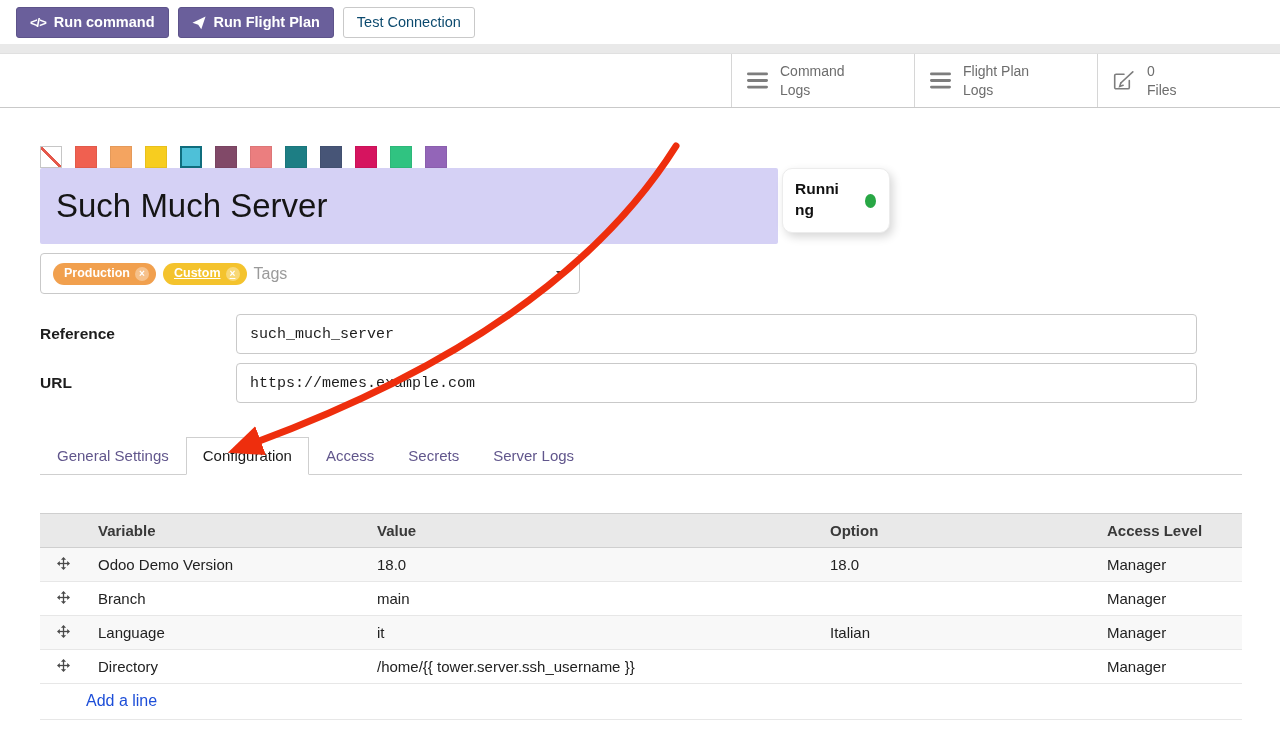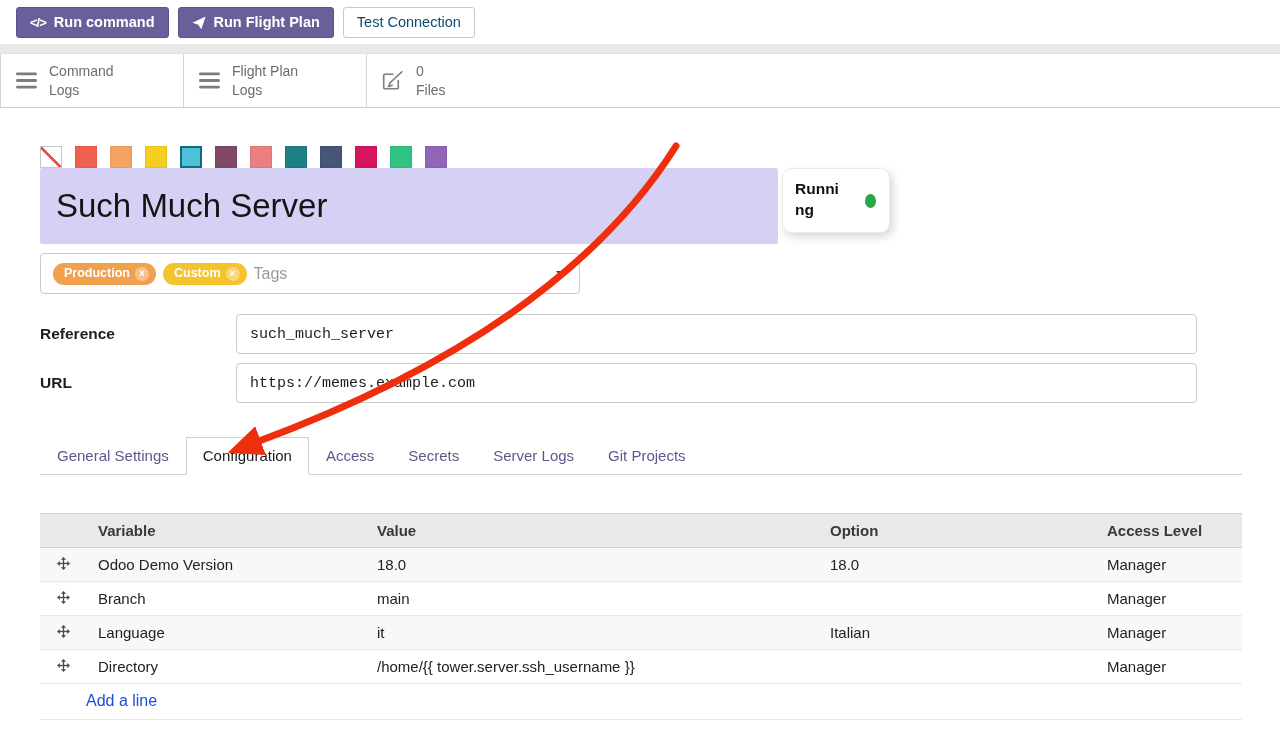--- a/index.html
+++ b/index.html
@@ -15,21 +15,21 @@
     height:31px; padding:0 13px; border-radius:3px; font-size:14.5px;
     display:inline-flex; align-items:center; gap:8px; cursor:pointer;
     font-family:inherit; border:1px solid transparent; line-height:1;
   }
   .btn-primary { background:#6a5f9b; border-color:#5d538a; color:#fff; font-weight:bold; }
   .btn-default { background:#fff; border-color:#c9c9c9; color:#0c4a6e; font-weight:normal; }
   .btn .glyph { font-weight:bold; font-size:13px; letter-spacing:-1px; }
   
   .gray-band { height:10px; background:#e9e9e9; border-bottom:1px solid #e0e0e0; }
   
-  .header-row { height:54px; background:#fff; border-bottom:1px solid #c9c9c9; display:flex; }
+  .header-row { height:54px; background:#fff; border-bottom:1px solid #c9c9c9; display:flex; justify-content:flex-end; }
   .stat-btn {
     width:183px; border-left:1px solid #d6d6d6; display:flex; align-items:center;
     gap:12px; padding:0 15px; cursor:pointer; color:#6d6d6d; font-size:14px; background:#fff;
   }
   .stat-text { display:flex; flex-direction:column; line-height:1.3; }
   
   .sheet { padding:0 38px 0 40px; background:#fff; }
   .palette { display:flex; gap:13px; margin-top:38px; }
   .swatch { width:22px; height:22px; cursor:pointer; border:1px solid rgba(0,0,0,0.06); }
   .swatch-none { border:1px solid #c6c6c6;
@@ -183,21 +183,21 @@
         <div class="running-text">Running</div>
         <span class="running-dot" style="background: rgb(40, 167, 69);"></span>
       </div>
     </div>
 
     <div class="tags-box">
       <span class="tag-pill" style="background: rgb(241, 160, 78);">
         <span>Production</span>
         <span class="tag-x">×</span>
       </span>
-      <span class="tag-pill" style="background: rgb(244, 195, 45);">
+      <span class="tag-pill" style="background: rgb(244, 195, 45); text-decoration: underline;">
         <span>Custom</span>
         <span class="tag-x">×</span>
       </span>
       <span class="tags-placeholder">Tags</span>
       <span class="tags-caret"></span>
     </div>
 
     <div class="field-row first">
       <span class="field-label">Reference</span>
       <input class="field-input" value="such_much_server" style="">
@@ -207,21 +207,20 @@
       <span class="field-label">URL</span>
       <input class="field-input" value="https://memes.example.com" style="">
     </div>
 
     <div class="tabs">
       <span class="tab">General Settings</span>
       <span class="tab active">Configuration</span>
       <span class="tab">Access</span>
       <span class="tab">Secrets</span>
       <span class="tab">Server Logs</span>
-      <span class="tab">Git Projects</span>
     </div>
 
     <table class="var-table">
       <colgroup>
           <col style="width:46px">
           <col style="width:279px">
           <col style="width:453px">
           <col style="width:277px">
           <col>
         </colgroup>

